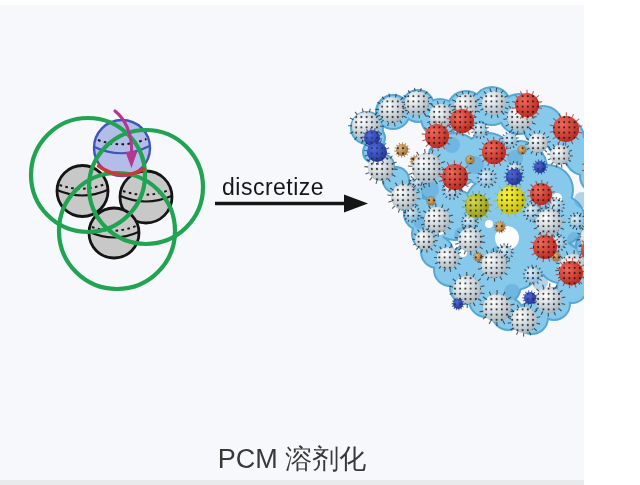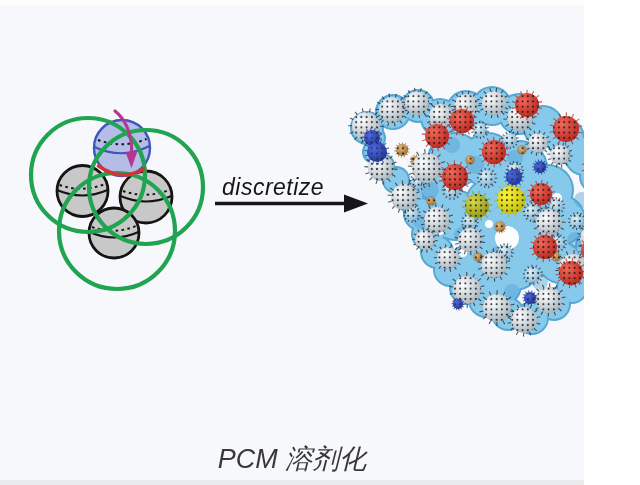--- a/index.html
+++ b/index.html
@@ -1,20 +1,19 @@
 <!DOCTYPE html>
 <html><head>
 <meta charset="utf-8">
 <style>
   html,body{margin:0;padding:0;background:#ffffff;}
   .stage{
     position:relative;width:584px;height:485px;overflow:hidden;
     background:var(--bg,#f7f8fb);
     font-family:"Liberation Sans",sans-serif;
-    font-style:italic;
   }
   .strip-top{position:absolute;left:0;top:0;width:640px;height:5px;background:#fefefe;}
   .strip-bottom{position:absolute;left:0;bottom:0;width:640px;height:5px;background:#e9eaec;}
   svg text{font-family:"Liberation Sans",sans-serif;}
   .lbl-discretize{font-size:23px;letter-spacing:0.5px;fill:var(--ink,#161616);}
   .lbl-caption{font-size:27px;fill:var(--caption,#383838);}
   .solvent-circle{fill:none;stroke:var(--green,#21a452);stroke-width:4.2;}
   .atom{fill:var(--atom-fill,#c8c8c8);stroke:var(--atom-stroke,#141414);stroke-width:2.8;}
   .equator{fill:none;stroke:var(--atom-stroke,#141414);stroke-width:2;}
   .equator-dash{fill:none;stroke:var(--atom-stroke,#141414);stroke-width:2;stroke-dasharray:2.6 3.4;}

